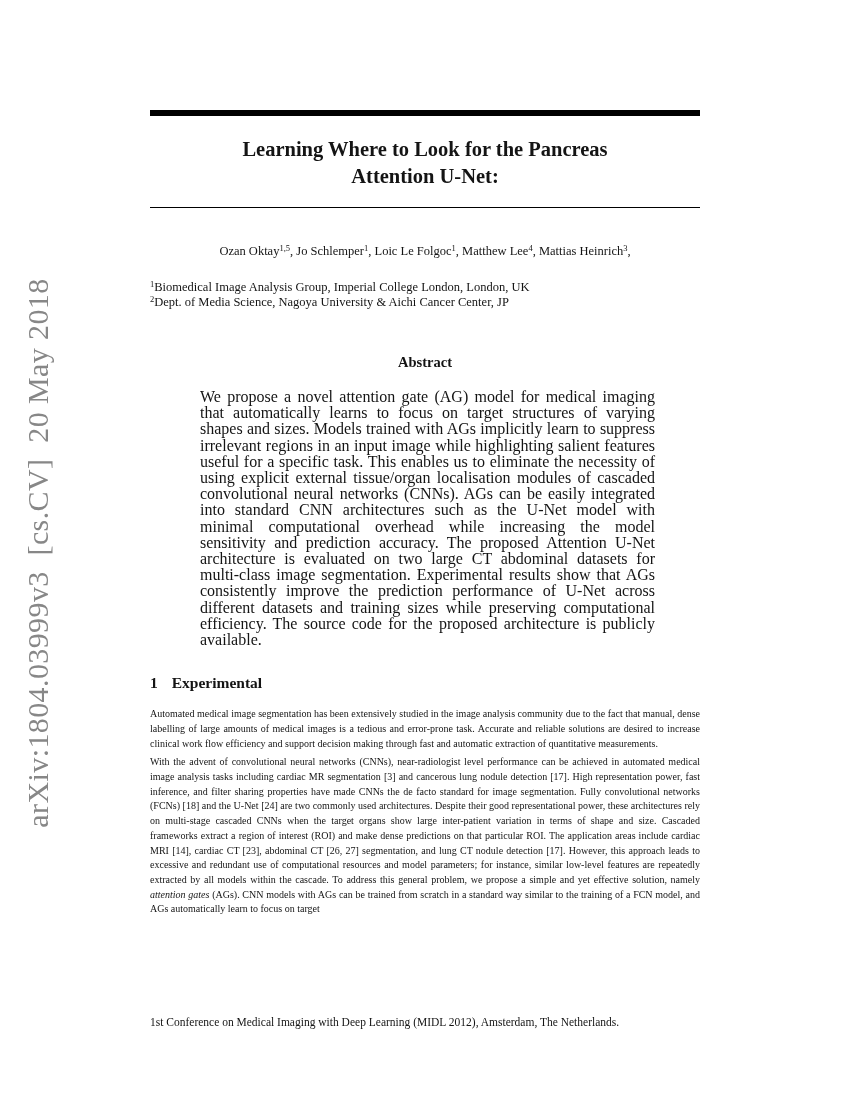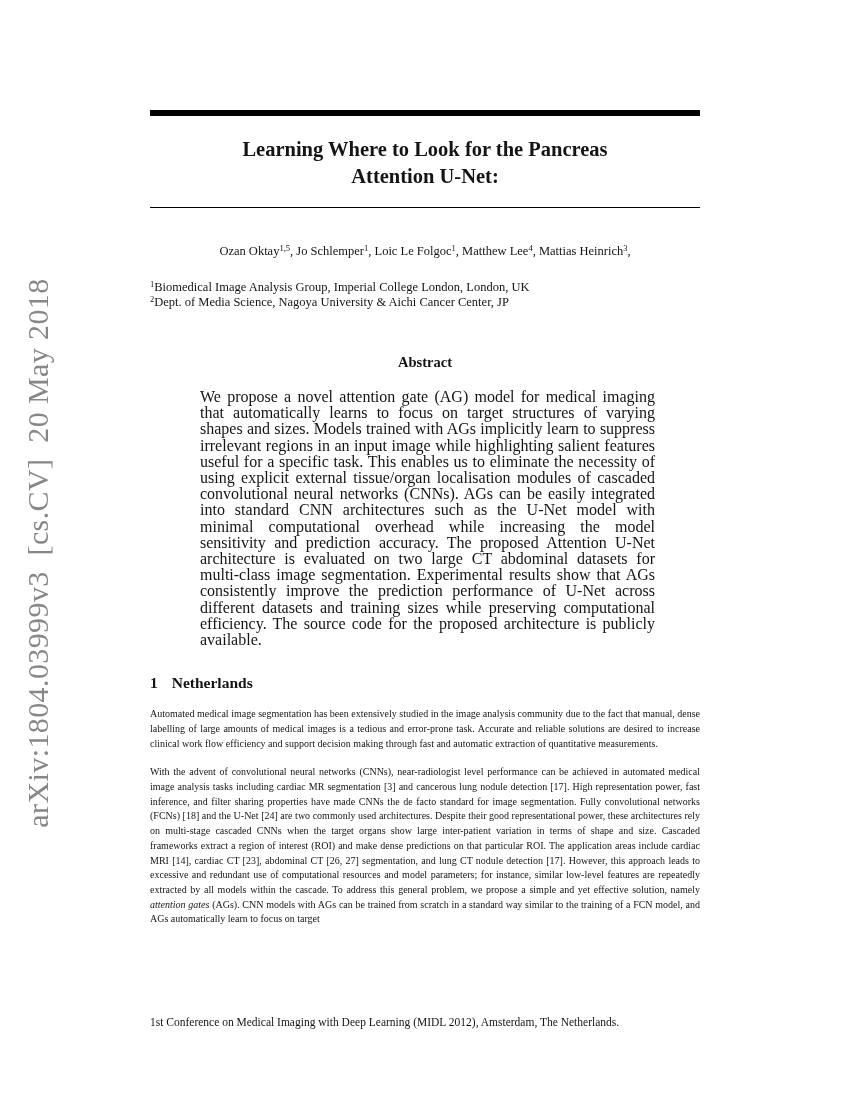--- a/index.html
+++ b/index.html
@@ -50,21 +50,21 @@
     text-align: justify;
   }
   .section-heading { margin: 26px 0 0 0; font-size: 15.5px; font-weight: bold; }
   .section-number  { display: inline-block; margin-right: 14px; }
   .body-par {
     margin: 15px 0 0 0;
     font-size: 10px;
     line-height: 14.7px;
     text-align: justify;
   }
-  .body-par + .body-par { margin-top: 14px; }
+  .body-par + .body-par { margin-top: 4px; }
   .footer {
     position: absolute;
     left: 150px;
     top: 1016px;
     width: 550px;
     font-size: 11.5px;
   }
 </style>
 </head>
 <body>
@@ -91,21 +91,21 @@
     <div class="affiliations">
       <div><sup>1</sup>Biomedical Image Analysis Group, Imperial College London, London, UK</div>
       <div><sup>2</sup>Dept. of Media Science, Nagoya University &amp; Aichi Cancer Center, JP</div>
     </div>
 
     <h2 class="abstract-heading">Abstract</h2>
 
     <p class="abstract-text">We propose a novel attention gate (AG) model for medical imaging that automatically learns to focus on target structures of varying shapes and sizes. Models trained with AGs implicitly learn to suppress irrelevant regions in an input image while highlighting salient features useful for a specific task. This enables us to eliminate the necessity of using explicit external tissue/organ localisation modules of cascaded convolutional neural networks (CNNs). AGs can be easily integrated into standard CNN architectures such as the U-Net model with minimal computational overhead while increasing the model sensitivity and prediction accuracy. The proposed Attention U-Net architecture is evaluated on two large CT abdominal datasets for multi-class image segmentation. Experimental results show that AGs consistently improve the prediction performance of U-Net across different datasets and training sizes while preserving computational efficiency. The source code for the proposed architecture is publicly available.</p>
 
     <h3 class="section-heading">
-      <span class="section-number">1</span><span>Netherlands</span>
+      <span class="section-number">1</span><span>Experimental</span>
     </h3>
 
     <p class="body-par">Automated medical image segmentation has been extensively studied in the image analysis community due to the fact that manual, dense labelling of large amounts of medical images is a tedious and error-prone task. Accurate and reliable solutions are desired to increase clinical work flow efficiency and support decision making through fast and automatic extraction of quantitative measurements.</p>
 
     <p class="body-par">With the advent of convolutional neural networks (CNNs), near-radiologist level performance can be achieved in automated medical image analysis tasks including cardiac MR segmentation [3] and cancerous lung nodule detection [17]. High representation power, fast inference, and filter sharing properties have made CNNs the de facto standard for image segmentation. Fully convolutional networks (FCNs) [18] and the U-Net [24] are two commonly used architectures. Despite their good representational power, these architectures rely on multi-stage cascaded CNNs when the target organs show large inter-patient variation in terms of shape and size. Cascaded frameworks extract a region of interest (ROI) and make dense predictions on that particular ROI. The application areas include cardiac MRI [14], cardiac CT [23], abdominal CT [26, 27] segmentation, and lung CT nodule detection [17]. However, this approach leads to excessive and redundant use of computational resources and model parameters; for instance, similar low-level features are repeatedly extracted by all models within the cascade. To address this general problem, we propose a simple and yet effective solution, namely <i>attention gates</i> (AGs). CNN models with AGs can be trained from scratch in a standard way similar to the training of a FCN model, and AGs automatically learn to focus on target</p>
 
   </div>
 
   <div class="footer">1st Conference on Medical Imaging with Deep Learning (MIDL 2012), Amsterdam, The Netherlands.</div>
 

